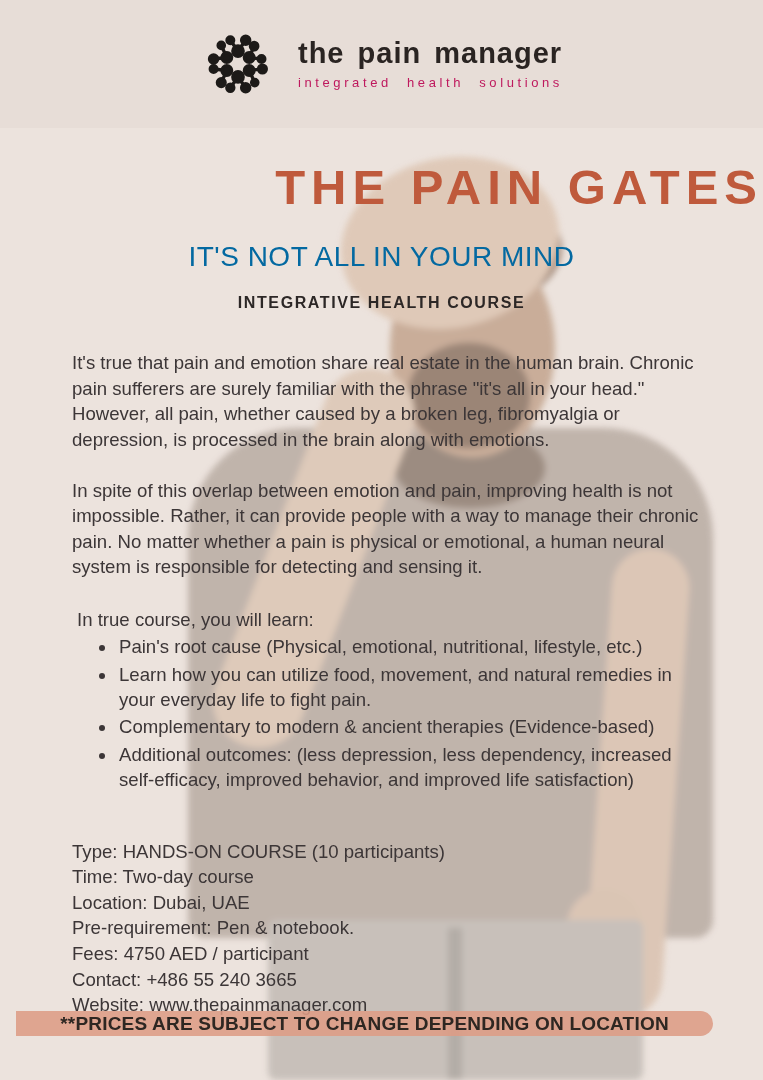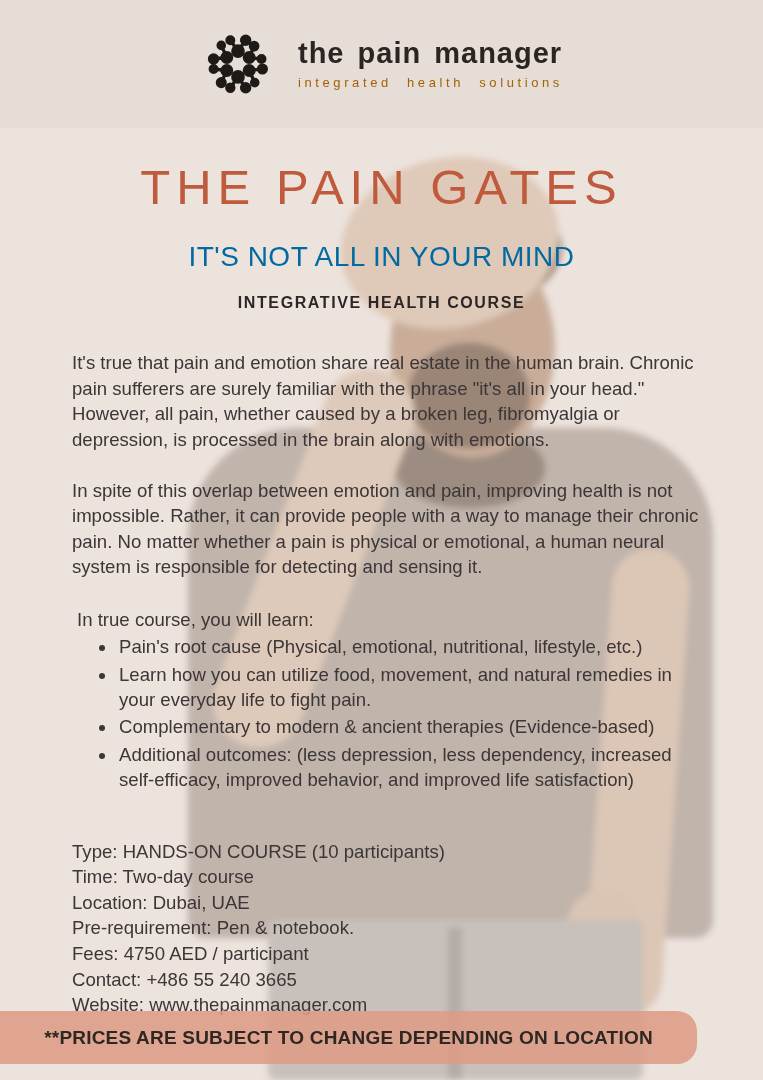--- a/index.html
+++ b/index.html
@@ -35,29 +35,29 @@
     height:128px;background:#e7ddd7;
     display:flex;align-items:center;justify-content:center;gap:22px;
   }
   .logo-icon{width:76px;height:74px;display:block;}
   .brand-text{display:flex;flex-direction:column;}
   .brand-name{
     font-size:29px;font-weight:bold;color:#2a2422;letter-spacing:1px;
     word-spacing:4px;line-height:1.1;
   }
   .brand-tagline{
-    margin-top:6px;font-size:13px;color:#a16207;letter-spacing:3.6px;
+    margin-top:6px;font-size:13px;color:#be185d;letter-spacing:3.6px;
     word-spacing:8px;
   }
 
   
   main{position:relative;z-index:1;}
   .title{
-    margin:34px 0 0 0;text-align:center;
-    font-size:49px;font-weight:normal;letter-spacing:6px;
+    margin:34px 0 0 0;text-align:right;
+    font-size:49px;font-weight:bold;letter-spacing:6px;
     color:#bf5a3c;line-height:1.05;
   }
   .subtitle{
     margin:28px 0 0 0;text-align:center;
     font-size:28px;font-weight:normal;letter-spacing:.5px;color:#0369a1;
   }
   .course-label{
     margin:21px 0 0 0;text-align:center;
     font-size:16px;font-weight:bold;letter-spacing:1.6px;color:#2c2726;
   }
@@ -69,21 +69,21 @@
   .p2{margin-top:26px !important;}
   .learn-intro{margin-top:27px !important;padding-left:5px;}
   ul.outcomes{margin:2px 0 0 0;padding-left:45px;list-style:disc;}
   ul.outcomes li{margin:2px 0;padding-left:2px;}
 
   .details{margin-top:46px;}
   .details div{line-height:25.6px;}
 
   
   .banner{
-    position:absolute;left:0;top:1011px;width:697px;height:53px;z-index:2;
+    position:absolute;left:16px;top:1011px;width:697px;height:25px;z-index:2;
     background:rgba(221,156,133,0.88);
     border-radius:0 20px 20px 0;
     display:flex;align-items:center;justify-content:center;
   }
   .banner span{
     font-size:19px;font-weight:bold;letter-spacing:.2px;color:#2e2722;
   }
 </style>
 </head>
 <body>

